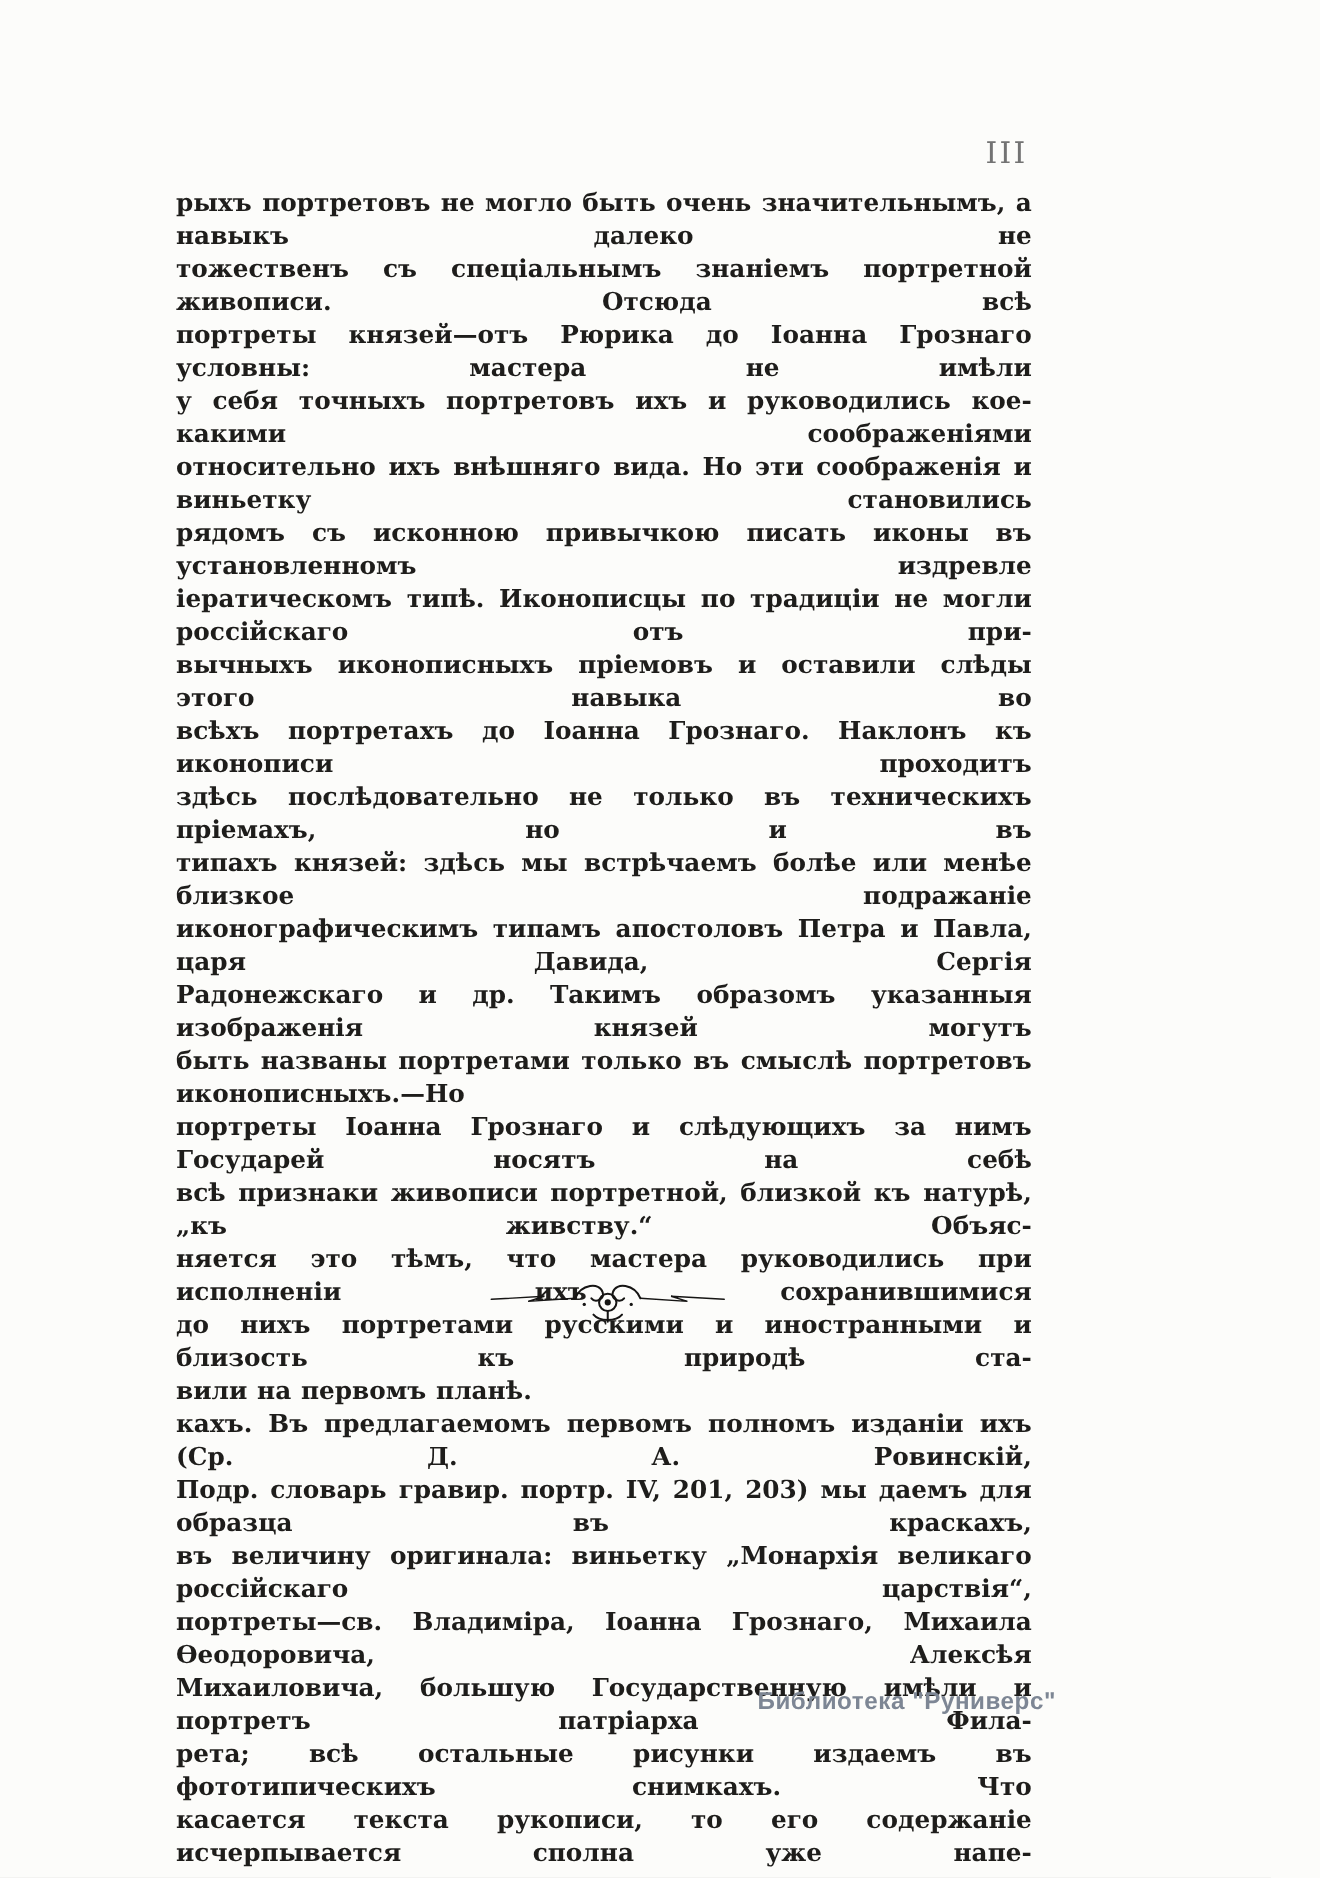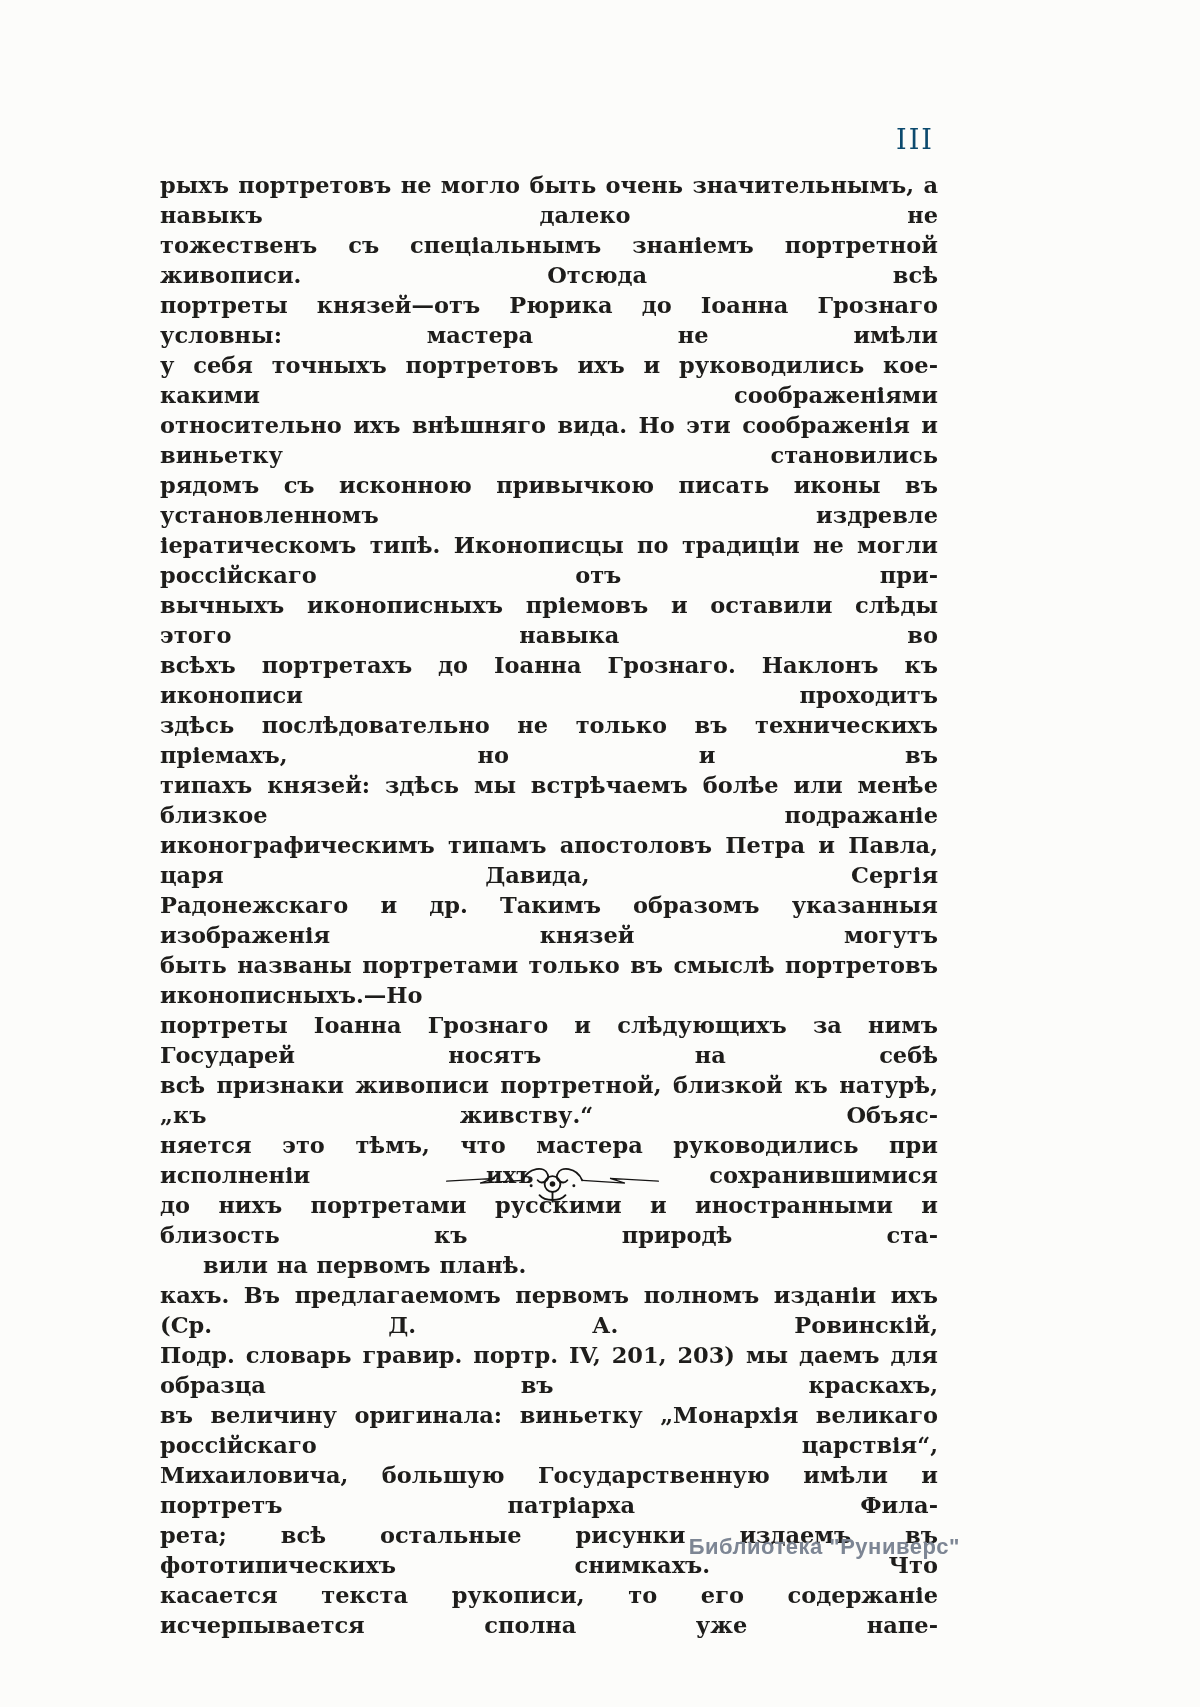--- a/index.html
+++ b/index.html
@@ -16,21 +16,21 @@
     overflow: hidden;
     font-family: "DejaVu Serif", "Liberation Serif", serif;
     color: #1e1d1b;
   }
   .page-number {
     position: absolute;
     top: 124px;
     right: 266px;
     font-size: 27px;
     letter-spacing: 2px;
-    color: #0c4a6e;
+    color: #737373;
   }
   .text-block {
     position: absolute;
     left: 160px;
     top: 170px;
     width: 778px;
     font-size: 22.5px;
     line-height: 30px;
   }
   .paragraph {
@@ -39,21 +39,20 @@
     font-weight: bold;
   }
   .line {
     text-align: justify;
     text-align-last: justify;
     -moz-text-align-last: justify;
     word-spacing: 1px;
   }
   .line.last-line {
     text-align-last: left;
-    margin-left: 43px;
     -moz-text-align-last: left;
   }
   .line.indent {
     text-indent: 36px;
   }
   .ornament {
     position: absolute;
     left: 440px;
     top: 1158px;
     width: 225px;
@@ -96,20 +95,21 @@
         <div class="line">портреты Іоанна Грознаго и слѣдующихъ за нимъ Государей носятъ на себѣ</div>
         <div class="line">всѣ признаки живописи портретной, близкой къ натурѣ, „къ живству.“ Объяс-</div>
         <div class="line">няется это тѣмъ, что мастера руководились при исполненіи ихъ сохранившимися</div>
         <div class="line">до нихъ портретами русскими и иностранными и близость къ природѣ ста-</div>
         <div class="line last-line">вили на первомъ планѣ.</div>
       </div>
       <div class="paragraph">
         <div class="line">кахъ. Въ предлагаемомъ первомъ полномъ изданіи ихъ (Ср. Д. А. Ровинскій,</div>
         <div class="line">Подр. словарь гравир. портр. IV, 201, 203) мы даемъ для образца въ краскахъ,</div>
         <div class="line">въ величину оригинала: виньетку „Монархія великаго россійскаго царствія“,</div>
+        <div class="line">портреты—св. Владиміра, Іоанна Грознаго, Михаила Ѳеодоровича, Алексѣя</div>
         <div class="line">Михаиловича, большую Государственную имѣли и портретъ патріарха Фила-</div>
         <div class="line">рета; всѣ остальные рисунки издаемъ въ фототипическихъ снимкахъ. Что</div>
         <div class="line">касается текста рукописи, то его содержаніе исчерпывается сполна уже напе-</div>
       </div>
     </div>
 
   <div class="ornament">
     <svg viewBox="0 0 240 56" width="225" height="52" xmlns="http://www.w3.org/2000/svg">
       <g stroke="#161514" fill="none" stroke-width="2" stroke-linecap="round">
 

